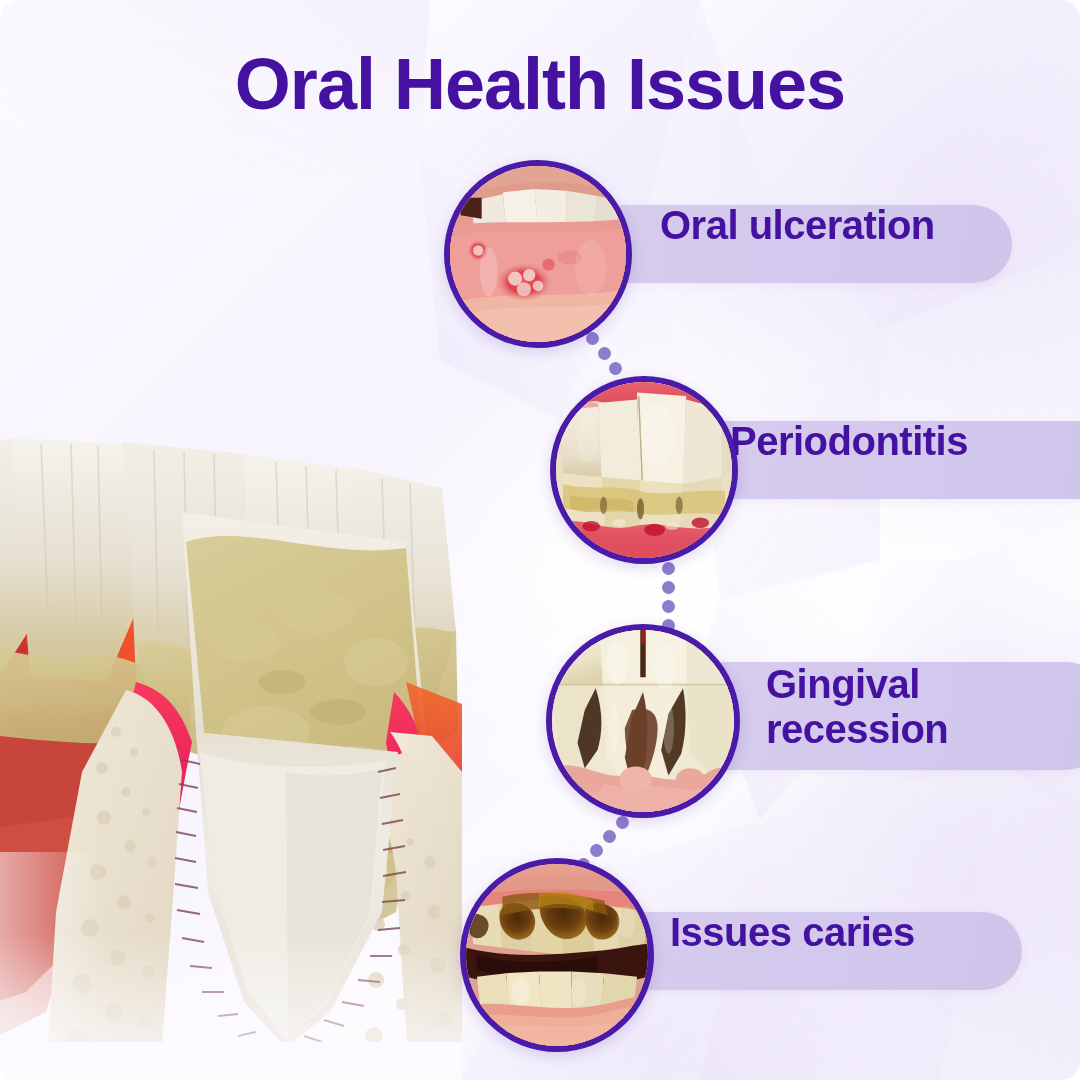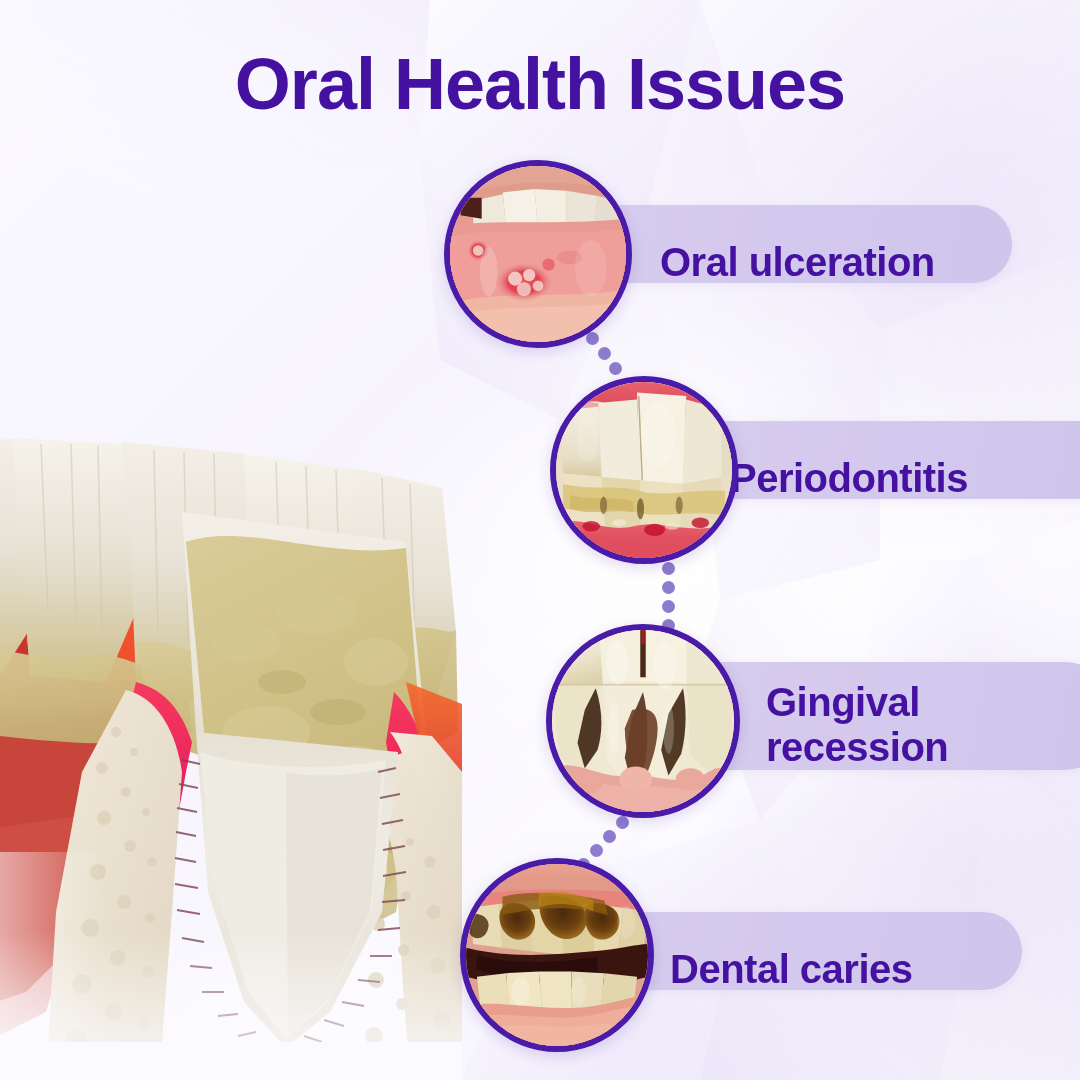--- a/index.html
+++ b/index.html
@@ -9,41 +9,42 @@
     background:#ffffff;
   }
   #canvas{
     position:relative;width:1080px;height:1080px;overflow:hidden;
     background:
       radial-gradient(ellipse 520px 380px at 62% 52%, rgba(255,255,255,.95) 0%, rgba(255,255,255,0) 70%),
       radial-gradient(ellipse 420px 520px at 88% 18%, rgba(233,226,248,.75) 0%, rgba(255,255,255,0) 72%),
       radial-gradient(ellipse 460px 420px at 92% 82%, rgba(229,221,246,.7) 0%, rgba(255,255,255,0) 70%),
       radial-gradient(ellipse 380px 300px at 58% 95%, rgba(236,230,249,.7) 0%, rgba(255,255,255,0) 70%),
       linear-gradient(135deg,#fbfaff 0%,#f6f3fd 40%,#fdfcff 70%,#f4f0fc 100%);
+    border-radius: 19px;
   }
   
   .facet{position:absolute;pointer-events:none;}
   
   #title{
     position:absolute;left:0;right:0;top:48px;text-align:center;
     font-size:72px;font-weight:bold;letter-spacing:-1px;
     color:#4411a0;line-height:1;
     font-family:"Liberation Sans", sans-serif;
   }
   
   #tooth-illustration{
     position:absolute;left:-14px;top:212px;width:476px;height:868px;
     overflow:hidden;
   }
   #tooth-illustration svg{display:block;}
   .pill{
     position:absolute;
     background:linear-gradient(100deg,#d7cdee 0%,#d3c8ed 55%,#cfc4ea 100%);
     border-radius:999px;
-    display:flex;align-items:flex-end;
+    display:flex;align-items:flex-start;
     box-shadow:0 2px 10px rgba(120,90,180,.08);
   }
   .pill-label{
     color:#4411a0;font-weight:bold;line-height:1.02;
     font-family:"Liberation Sans", sans-serif;
     letter-spacing:-0.5px;white-space:pre-line;
   }
   .photo-circle{
     position:absolute;border-radius:50%;
     border:6px solid #4a1aa8;
@@ -460,21 +461,21 @@
       <ellipse cx="76" cy="82" rx="8" ry="6" fill="#eaa89c"></ellipse>
 
       <ellipse cx="36" cy="18" rx="6" ry="12" fill="#ffffff" opacity=".3"></ellipse>
       <ellipse cx="62" cy="20" rx="6" ry="13" fill="#ffffff" opacity=".28"></ellipse>
       <ellipse cx="34" cy="54" rx="3" ry="14" fill="#ffffff" opacity=".22"></ellipse>
       <ellipse cx="64" cy="54" rx="3" ry="14" fill="#ffffff" opacity=".22"></ellipse>
     </svg>
   </div>
 
   <div class="pill" style="left:570px;top:912px;width:452px;height:78px">
-    <span class="pill-label" style="font-size:40px;margin-left:100px">Dental caries</span>
+    <span class="pill-label" style="font-size:40px;margin-left:100px">Issues caries</span>
   </div>
   <div class="photo-circle" style="left:460px;top:858px;width:182px;height:182px">
     <svg viewBox="0 0 100 100" preserveAspectRatio="xMidYMid slice">
       <defs>
         <linearGradient id="dc-lip" x1="0" y1="0" x2="0" y2="1">
           <stop offset="0" stop-color="#e9a391"></stop>
           <stop offset="1" stop-color="#e08c7d"></stop>
         </linearGradient>
         <radialGradient id="decay" cx="0.5" cy="0.4" r="0.6">
           <stop offset="0" stop-color="#4a2a0a"></stop>

